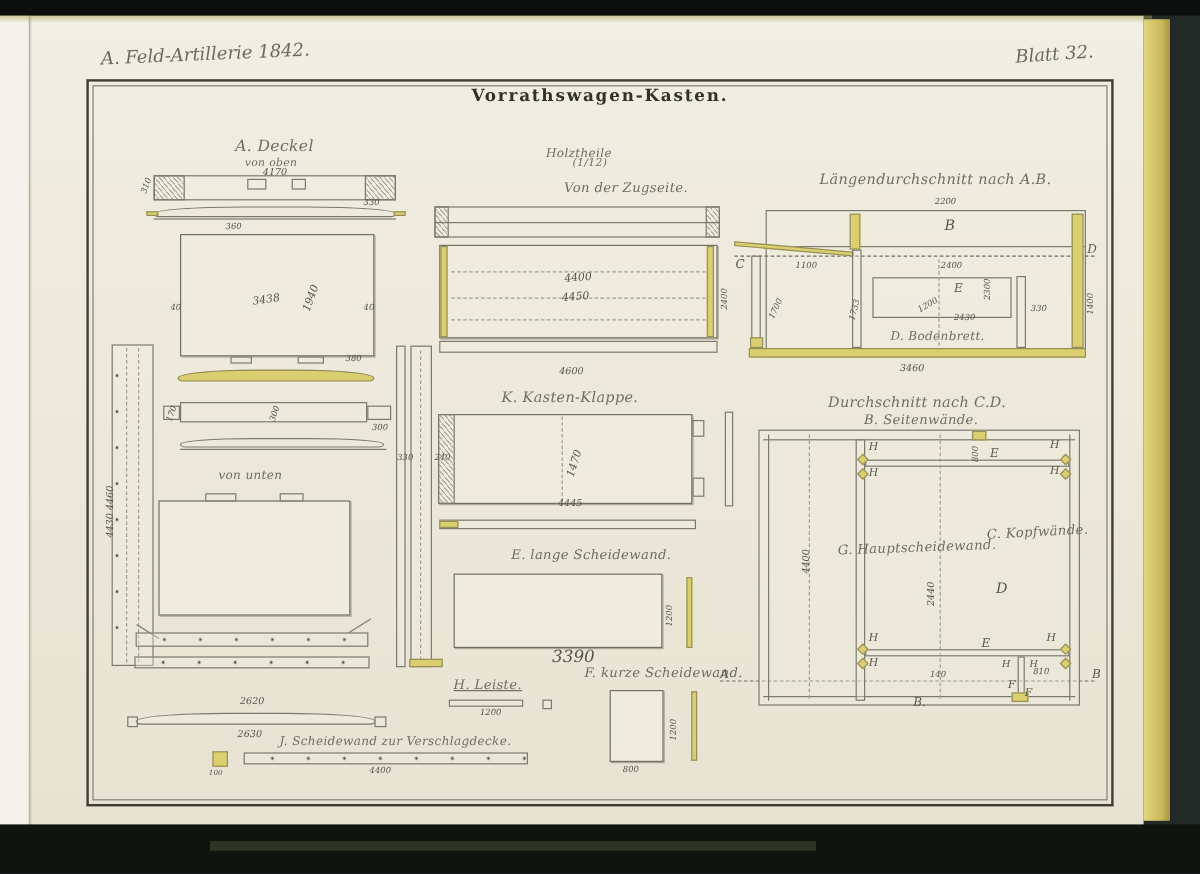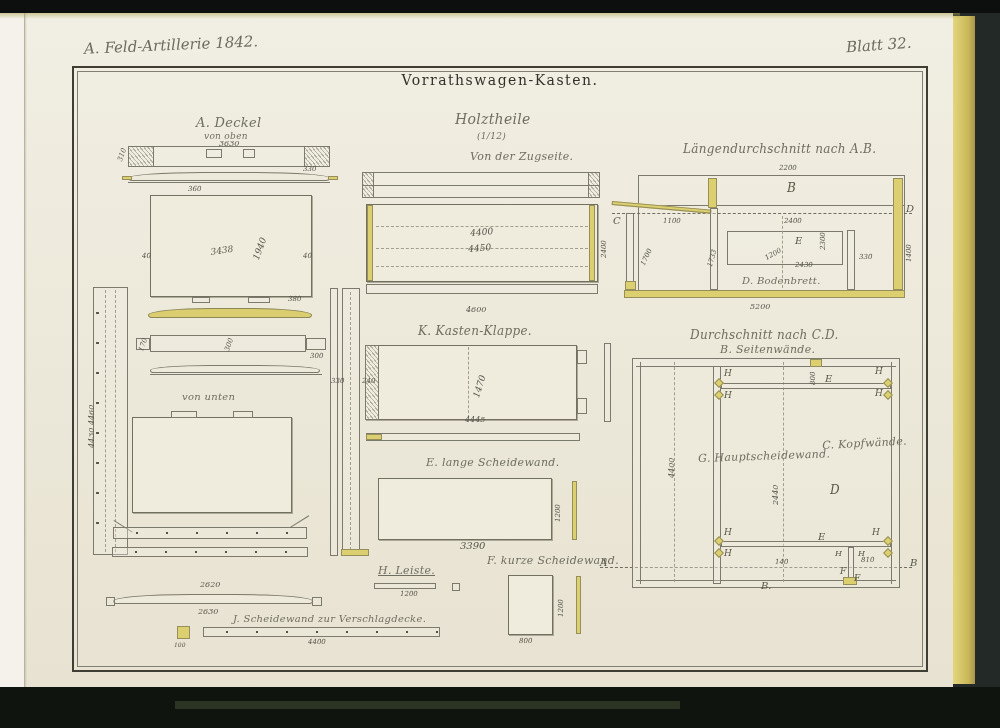--- a/index.html
+++ b/index.html
@@ -24,21 +24,21 @@
   
   .frame-outer{position:absolute;left:72px;top:66px;width:856px;height:606px;
       border:2px solid #3f3e35;box-sizing:border-box;}
   .frame-inner{position:absolute;left:77px;top:71px;width:846px;height:596px;
       border:1px solid #807f72;box-sizing:border-box;}
   
   .hdr{position:absolute;white-space:nowrap;}
   .hdr-series{left:84px;top:36px;font-style:italic;font-size:15px;color:#6c6b5e;transform:rotate(-2.5deg);}
   .hdr-main{left:404px;top:29px;font-weight:bold;font-size:14px;color:#32322b;letter-spacing:.4px;}
   .hdr-sheet{left:846px;top:36px;font-style:italic;font-size:15px;color:#6c6b5e;transform:rotate(-4deg);}
-  .hdr-title{left:500px;top:72px;transform:translateX(-50%);font-weight:normal;font-size:14px;
+  .hdr-title{left:500px;top:72px;transform:translateX(-50%);font-weight:bold;font-size:14px;
       color:#32322b;letter-spacing:1.5px;}
   
   .shape{position:absolute;box-sizing:border-box;transform-origin:left top;}
   .nofill{border:1px solid #7b7a6c;background:rgba(240,237,227,.35);}
   .fillp{border:1px solid #72715f;background:#efecdd;box-shadow:1px 1px 0 rgba(120,118,100,.55);}
   .yellow{background:#dbcf70;border:1px solid #978f5b;}
   .hatch{border:1px solid #7b7a6c;
       background:repeating-linear-gradient(50deg,rgba(122,120,106,0) 0 2px,rgba(122,120,106,.5) 2px 3px);}
   .hline{background:#7b7a6c;}
   .vline{background:#7b7a6c;}
@@ -172,53 +172,53 @@
       <div class="shape yellow" style="left: 888px; top: 390px; width: 7px; height: 7px; transform: rotate(45deg);"></div>
       <div class="shape nofill" style="left: 721px; top: 541px; width: 170px; height: 6px;"></div>
       <div class="shape yellow" style="left: 719px; top: 536px; width: 7px; height: 7px; transform: rotate(45deg);"></div>
       <div class="shape yellow" style="left: 719px; top: 548px; width: 7px; height: 7px; transform: rotate(45deg);"></div>
       <div class="shape yellow" style="left: 888px; top: 536px; width: 7px; height: 7px; transform: rotate(45deg);"></div>
       <div class="shape yellow" style="left: 888px; top: 548px; width: 7px; height: 7px; transform: rotate(45deg);"></div>
       <div class="shape nofill" style="left: 848px; top: 547px; width: 6px; height: 34px;"></div>
       <div class="shape yellow" style="left: 843px; top: 577px; width: 14px; height: 8px;"></div>
       <div class="lbl script" style="left: 196px; top: 116px; font-size: 13px;">A. Deckel</div>
       <div class="lbl script" style="left: 204px; top: 132px; font-size: 9px;">von oben</div>
-      <div class="lbl dim" style="left: 219px; top: 140px; font-size: 8px;">3630</div>
+      <div class="lbl dim" style="left: 219px; top: 140px; font-size: 8px;">4170</div>
       <div class="lbl dim" style="left: 117px; top: 160px; font-size: 7px; transform: rotate(-70deg);">310</div>
       <div class="lbl dim" style="left: 303px; top: 166px; font-size: 7px;">330</div>
       <div class="lbl dim" style="left: 188px; top: 186px; font-size: 7px;">360</div>
       <div class="lbl dim" style="left: 210px; top: 248px; font-size: 9px; transform: rotate(-8deg);">3438</div>
       <div class="lbl dim" style="left: 252px; top: 258px; font-size: 9px; transform: rotate(-70deg);">1940</div>
       <div class="lbl dim" style="left: 142px; top: 253px; font-size: 7px;">40</div>
       <div class="lbl dim" style="left: 303px; top: 253px; font-size: 7px;">40</div>
       <div class="lbl dim" style="left: 248px; top: 296px; font-size: 7px; margin-left: 40px;">380</div>
       <div class="lbl dim" style="left: 138px; top: 350px; font-size: 7px; transform: rotate(-70deg);">170</div>
       <div class="lbl dim" style="left: 224px; top: 350px; font-size: 7px; transform: rotate(-70deg);">300</div>
       <div class="lbl dim" style="left: 310px; top: 353px; font-size: 7px;">300</div>
       <div class="lbl dim" style="left: 88px; top: 448px; font-size: 8px; transform: rotate(-90deg);">4430 4460</div>
       <div class="lbl script" style="left: 182px; top: 392px; font-size: 10px;">von unten</div>
       <div class="lbl dim" style="left: 200px; top: 581px; font-size: 8px;">2620</div>
       <div class="lbl dim" style="left: 198px; top: 608px; font-size: 8px;">2630</div>
       <div class="lbl script" style="left: 233px; top: 614px; font-size: 10px;">J. Scheidewand zur Verschlagdecke.</div>
       <div class="lbl dim" style="left: 174px; top: 642px; font-size: 6px;">100</div>
       <div class="lbl dim" style="left: 308px; top: 639px; font-size: 7px;">4400</div>
-      <div class="lbl script" style="left: 455px; top: 112px; font-size: 14px;">Holztheile</div>
+      <div class="lbl script" style="left: 455px; top: 124px; font-size: 10px;">Holztheile</div>
       <div class="lbl script" style="left: 477px; top: 132px; font-size: 9px;">(1/12)</div>
       <div class="lbl script" style="left: 470px; top: 151px; font-size: 11px;">Von der Zugseite.</div>
       <div class="lbl dim" style="left: 470px; top: 229px; font-size: 9px; transform: rotate(-5deg);">4400</div>
       <div class="lbl dim" style="left: 468px; top: 245px; font-size: 9px; transform: rotate(-5deg);">4450</div>
       <div class="lbl dim" style="left: 601px; top: 258px; font-size: 7px; transform: rotate(-90deg);">2400</div>
       <div class="lbl dim" style="left: 466px; top: 306px; font-size: 8px;">4600</div>
       <div class="lbl dim" style="left: 331px; top: 378px; font-size: 7px;">330</div>
       <div class="lbl dim" style="left: 362px; top: 378px; font-size: 7px;">240</div>
       <div class="lbl script" style="left: 418px; top: 325px; font-size: 12px;">K. Kasten-Klappe.</div>
       <div class="lbl dim" style="left: 472px; top: 396px; font-size: 9px; transform: rotate(-72deg);">1470</div>
       <div class="lbl dim" style="left: 465px; top: 416px; font-size: 8px;">4445</div>
       <div class="lbl script" style="left: 426px; top: 457px; font-size: 11px;">E. lange Scheidewand.</div>
-      <div class="lbl dim" style="left: 460px; top: 541px; font-size: 10px;">3390</div>
+      <div class="lbl dim" style="left: 460px; top: 541px; font-size: 14px;">3390</div>
       <div class="lbl dim" style="left: 555px; top: 522px; font-size: 7px; transform: rotate(-90deg);">1200</div>
       <div class="lbl script" style="left: 378px; top: 565px; font-size: 11px; text-decoration: underline;">H. Leiste.</div>
       <div class="lbl dim" style="left: 400px; top: 591px; font-size: 7px;">1200</div>
       <div class="lbl script" style="left: 487px; top: 555px; font-size: 11px;">F. kurze Scheidewand.</div>
       <div class="lbl dim" style="left: 519px; top: 638px; font-size: 7px;">800</div>
       <div class="lbl dim" style="left: 558px; top: 617px; font-size: 7px; transform: rotate(-90deg);">1200</div>
       <div class="lbl script" style="left: 683px; top: 143px; font-size: 12px;">Längendurchschnitt nach A.B.</div>
       <div class="lbl dim" style="left: 779px; top: 165px; font-size: 7px;">2200</div>
       <div class="lbl letter" style="left: 787px; top: 182px; font-size: 12px;">B</div>
       <div class="lbl letter" style="left: 613px; top: 216px; font-size: 10px;">C</div>
@@ -227,21 +227,21 @@
       <div class="lbl dim" style="left: 784px; top: 218px; font-size: 7px;">2400</div>
       <div class="lbl dim" style="left: 820px; top: 250px; font-size: 7px; transform: rotate(-90deg);">2300</div>
       <div class="lbl dim" style="left: 640px; top: 264px; font-size: 7px; transform: rotate(-65deg);">1700</div>
       <div class="lbl dim" style="left: 707px; top: 266px; font-size: 7px; transform: rotate(-75deg);">1733</div>
       <div class="lbl letter" style="left: 795px; top: 236px; font-size: 10px;">E</div>
       <div class="lbl dim" style="left: 764px; top: 256px; font-size: 7px; transform: rotate(-30deg);">1200</div>
       <div class="lbl dim" style="left: 795px; top: 262px; font-size: 7px;">2430</div>
       <div class="lbl dim" style="left: 859px; top: 254px; font-size: 7px;">330</div>
       <div class="lbl dim" style="left: 906px; top: 262px; font-size: 7px; transform: rotate(-90deg);">1400</div>
       <div class="lbl script" style="left: 742px; top: 276px; font-size: 10px;">D. Bodenbrett.</div>
-      <div class="lbl dim" style="left: 750px; top: 303px; font-size: 8px;">5200</div>
+      <div class="lbl dim" style="left: 750px; top: 303px; font-size: 8px;">3460</div>
       <div class="lbl script" style="left: 690px; top: 329px; font-size: 12px;">Durchschnitt nach C.D.</div>
       <div class="lbl script" style="left: 720px; top: 344px; font-size: 11px;">B. Seitenwände.</div>
       <div class="lbl dim" style="left: 810px; top: 385px; font-size: 7px; transform: rotate(-90deg);">800</div>
       <div class="lbl letter" style="left: 724px; top: 369px; font-size: 9px;">H</div>
       <div class="lbl letter" style="left: 724px; top: 391px; font-size: 9px;">H</div>
       <div class="lbl letter" style="left: 875px; top: 367px; font-size: 9px;">H</div>
       <div class="lbl letter" style="left: 875px; top: 389px; font-size: 9px;">H</div>
       <div class="lbl letter" style="left: 825px; top: 374px; font-size: 10px;">E</div>
       <div class="lbl script" style="left: 698px; top: 453px; font-size: 11px; transform: rotate(-2deg);">G. Hauptscheidewand.</div>
       <div class="lbl script" style="left: 822px; top: 440px; font-size: 11px; transform: rotate(-3deg);">C. Kopfwände.</div>

